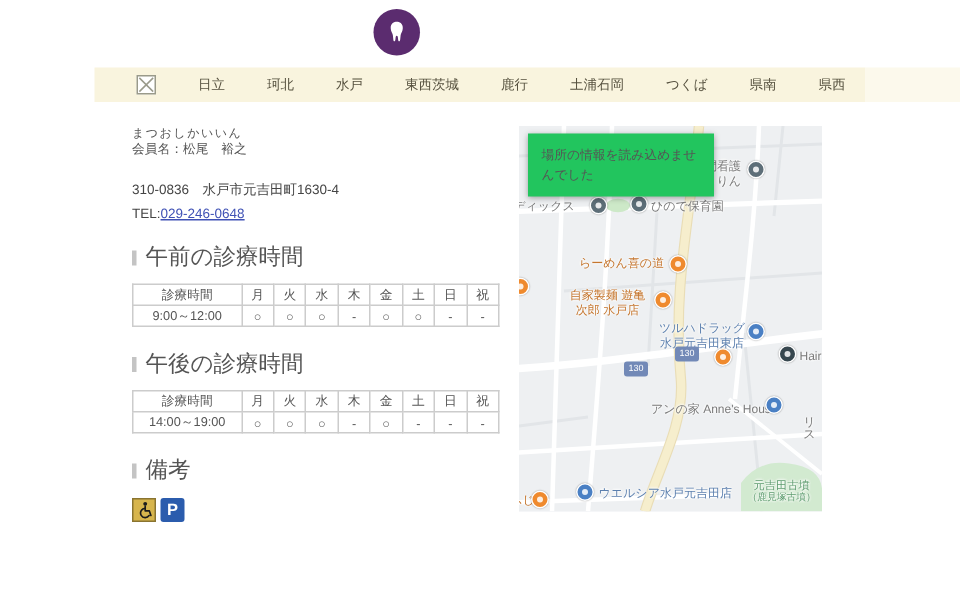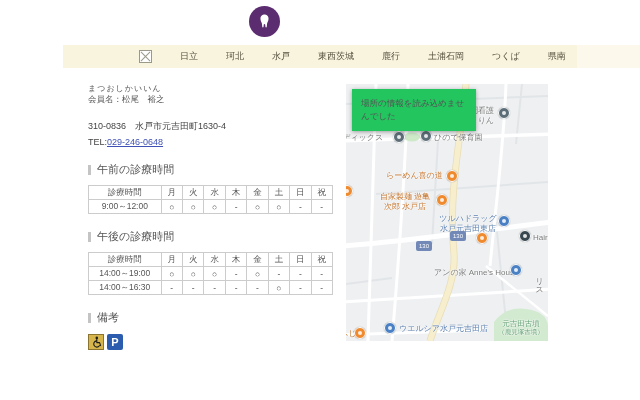--- a/index.html
+++ b/index.html
@@ -13,37 +13,37 @@
   .header{position:absolute;left:0;top:0;width:640px;height:45px;background:#fff;}
   .logo-wrap{position:absolute;left:249px;top:6px;display:flex;gap:7px;cursor:pointer;}
   .logo-circle{width:31px;height:31px;border-radius:50%;background:#5b2c6f;display:flex;align-items:center;justify-content:center;flex:0 0 auto;}
   .logo-texts{display:flex;flex-direction:column;justify-content:center;}
   .org-line{font-size:7px;color:#8a8a8a;letter-spacing:1px;margin-bottom:2px;}
   .site-title{color:#3a3a3a;font-weight:bold;line-height:1;}
   .site-title .sm{font-size:10px;}
   .site-title .lg{font-size:15px;}
   
   .nav{position:absolute;left:63px;top:45px;width:514px;height:23px;background:#f9f4de;
-       display:flex;align-items:center;gap:0;padding-left:48px;}
+       display:flex;align-items:center;gap:0;}
   .nav-tail{position:absolute;left:577px;top:45px;width:63px;height:23px;background:#fcf9ec;}
   .nav-img{width:11px;height:11px;border:1px solid #9a9a8a;margin:0 0 0 28px;position:relative;flex:0 0 auto;background:#fff;}
   .nav-img:before,.nav-img:after{content:"";position:absolute;left:-1px;top:4.5px;width:13px;height:1px;background:#9a9a8a;}
   .nav-img:before{transform:rotate(45deg);}
   .nav-img:after{transform:rotate(-45deg);}
   .nav-item{font-size:9px;color:#55503e;margin-left:28px;cursor:pointer;white-space:nowrap;}
   
   .main{position:absolute;left:88px;top:83px;width:245px;}
   .kana{font-size:8px;color:#555;letter-spacing:1px;}
   .clinic-name{font-size:17px;font-weight:bold;color:#333;letter-spacing:2px;margin:3px 0 7px 0;}
   .dept{font-size:10px;color:#444;margin-bottom:4px;}
   .member{font-size:8.5px;color:#555;}
   .addr{font-size:9px;color:#444;margin-top:14px;}
   .telrow{font-size:9px;color:#444;margin-top:4px;}
   .tel-link{color:#3f51b5;text-decoration:underline;cursor:pointer;}
-  .sec-head{display:flex;align-items:center;margin-top:15px;font-size:11px;color:#555;}
+  .sec-head{display:flex;align-items:center;margin-top:15px;font-size:15px;color:#555;}
   .sec-bar{width:3px;height:10px;background:#c4c4c4;margin-right:6px;}
   table.sched{border-collapse:collapse;margin-top:8px;font-size:8.5px;color:#555;table-layout:fixed;}
   table.sched th,table.sched td{border:1px solid #cccccc;height:13px;text-align:center;font-weight:normal;padding:0;}
   .col-time{width:74px;}
   .col-day{width:21px;}
   .icon-row{display:flex;gap:3px;margin-top:9px;}
   .ic-wheel{width:16px;height:16px;background:#d7b54d;border:1px solid #8a7430;box-sizing:border-box;display:flex;align-items:center;justify-content:center;}
   .ic-park{width:16px;height:16px;background:#2b5cad;color:#fff;font-size:11px;font-weight:bold;display:flex;align-items:center;justify-content:center;border-radius:2px;font-family:"Liberation Sans",sans-serif;}
   
   .map{position:absolute;left:346px;top:84px;width:202px;height:257px;background:#eef0f2;overflow:hidden;cursor:grab;}
@@ -156,31 +156,20 @@
       <td>14:00～19:00</td>
       <td>○</td>
       <td>○</td>
       <td>○</td>
       <td>-</td>
       <td>○</td>
       <td>-</td>
       <td>-</td>
       <td>-</td>
     </tr>
-    <tr>
-      <td>14:00～16:30</td>
-      <td>-</td>
-      <td>-</td>
-      <td>-</td>
-      <td>-</td>
-      <td>-</td>
-      <td>○</td>
-      <td>-</td>
-      <td>-</td>
-    </tr>
   </tbody>
     </table>
 
   <div class="sec-head">
     <span class="sec-bar"></span>
     <span>備考</span>
   </div>
   <div class="icon-row">
     <div class="ic-wheel">
       <svg width="12" height="12" viewBox="0 0 12 12">

